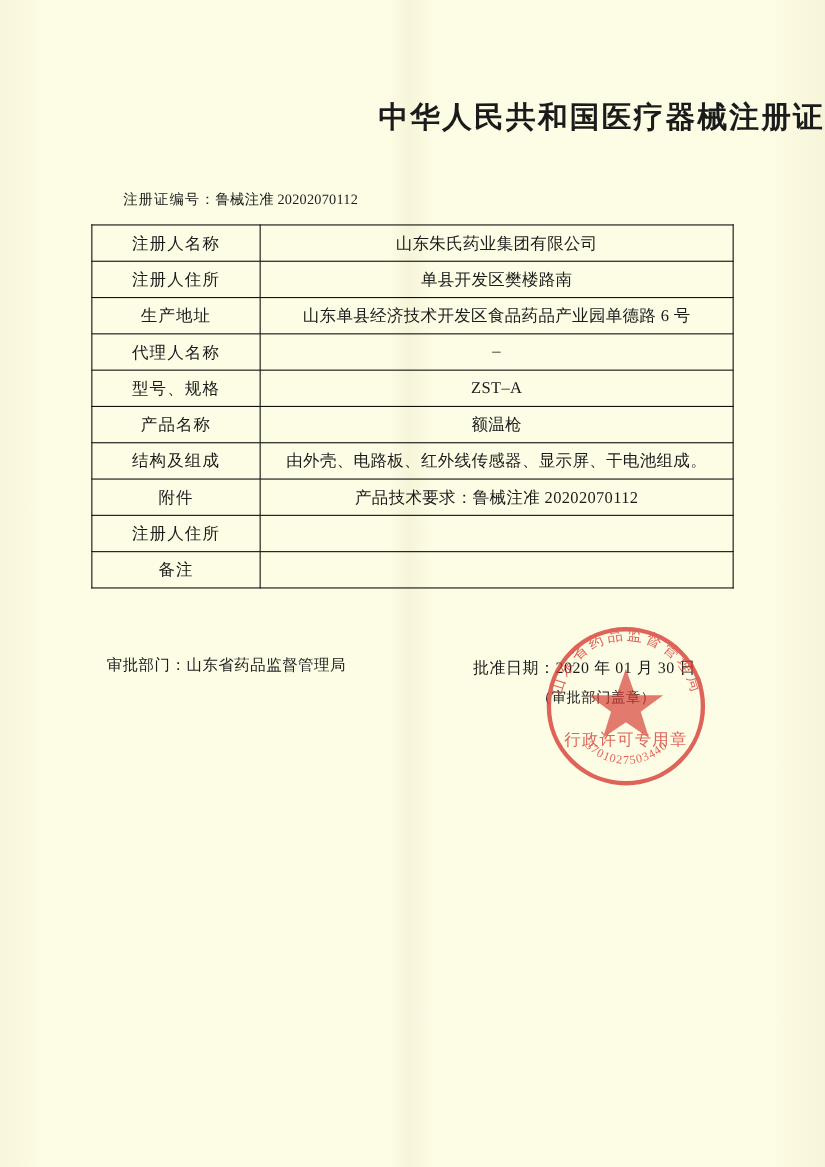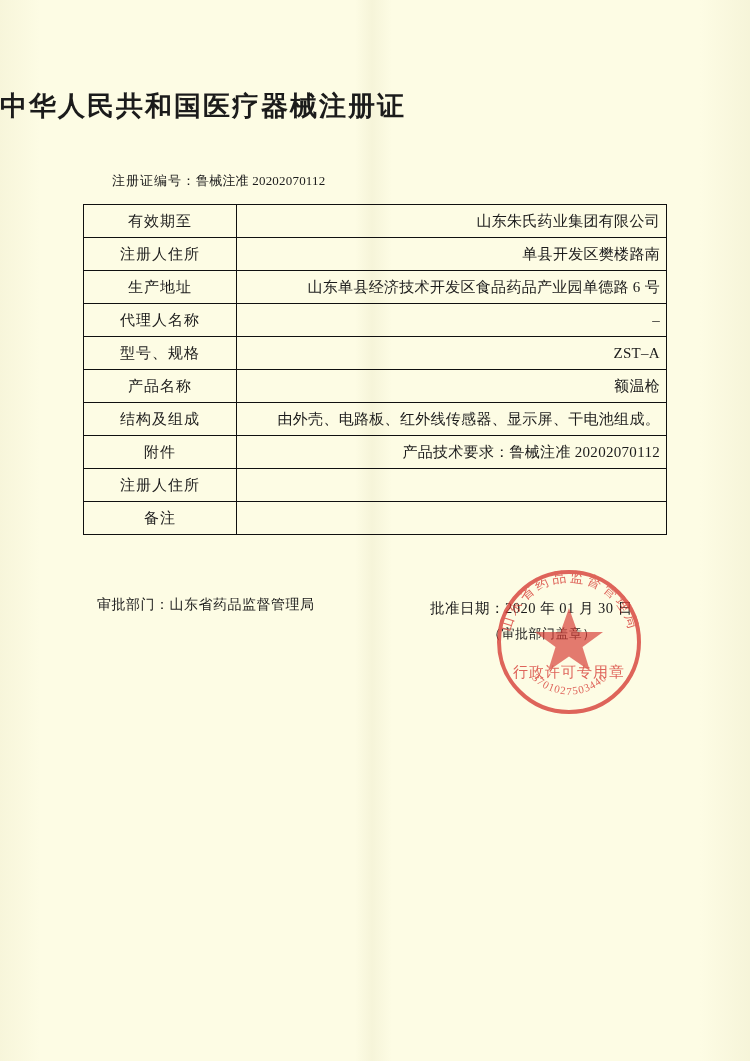--- a/index.html
+++ b/index.html
@@ -35,21 +35,21 @@
   .page {
     position: absolute;
     inset: 0;
   }
 
   .doc-title {
     position: absolute;
     top: 88px;
     left: 0;
     width: 750px;
-    text-align: left;
+    text-align: right;
     font-size: 27px;
     font-weight: bold;
     letter-spacing: 2px;
     font-family: Liberation Mono, monospace;
   }
 
   .cert-number {
     position: absolute;
     top: 172px;
     left: 112px;
@@ -74,21 +74,21 @@
     padding: 0 6px;
     vertical-align: middle;
   }
   td.key {
     width: 140px;
     text-align: center;
     letter-spacing: 1px;
     font-size: 15px;
   }
   td.val {
-    text-align: right;
+    text-align: center;
     padding-left: 12px;
     letter-spacing: 0.3px;
   }
 
   .footer-left {
     position: absolute;
     top: 596px;
     left: 97px;
     font-size: 14px;
     letter-spacing: 0.5px;
@@ -128,21 +128,21 @@
 
   <div class="doc-title">中华人民共和国医疗器械注册证</div>
 
   <div class="cert-number">
     <span class="label">注册证编号：</span><span class="value">鲁械注准 20202070112</span>
   </div>
 
   <table class="cert-table">
     <tbody>
       <tr>
-        <td class="key">有效期至</td>
+        <td class="key">注册人名称</td>
         <td class="val">山东朱氏药业集团有限公司</td>
       </tr>
       <tr>
         <td class="key">注册人住所</td>
         <td class="val">单县开发区樊楼路南</td>
       </tr>
       <tr>
         <td class="key">生产地址</td>
         <td class="val">山东单县经济技术开发区食品药品产业园单德路 6 号</td>
       </tr>

